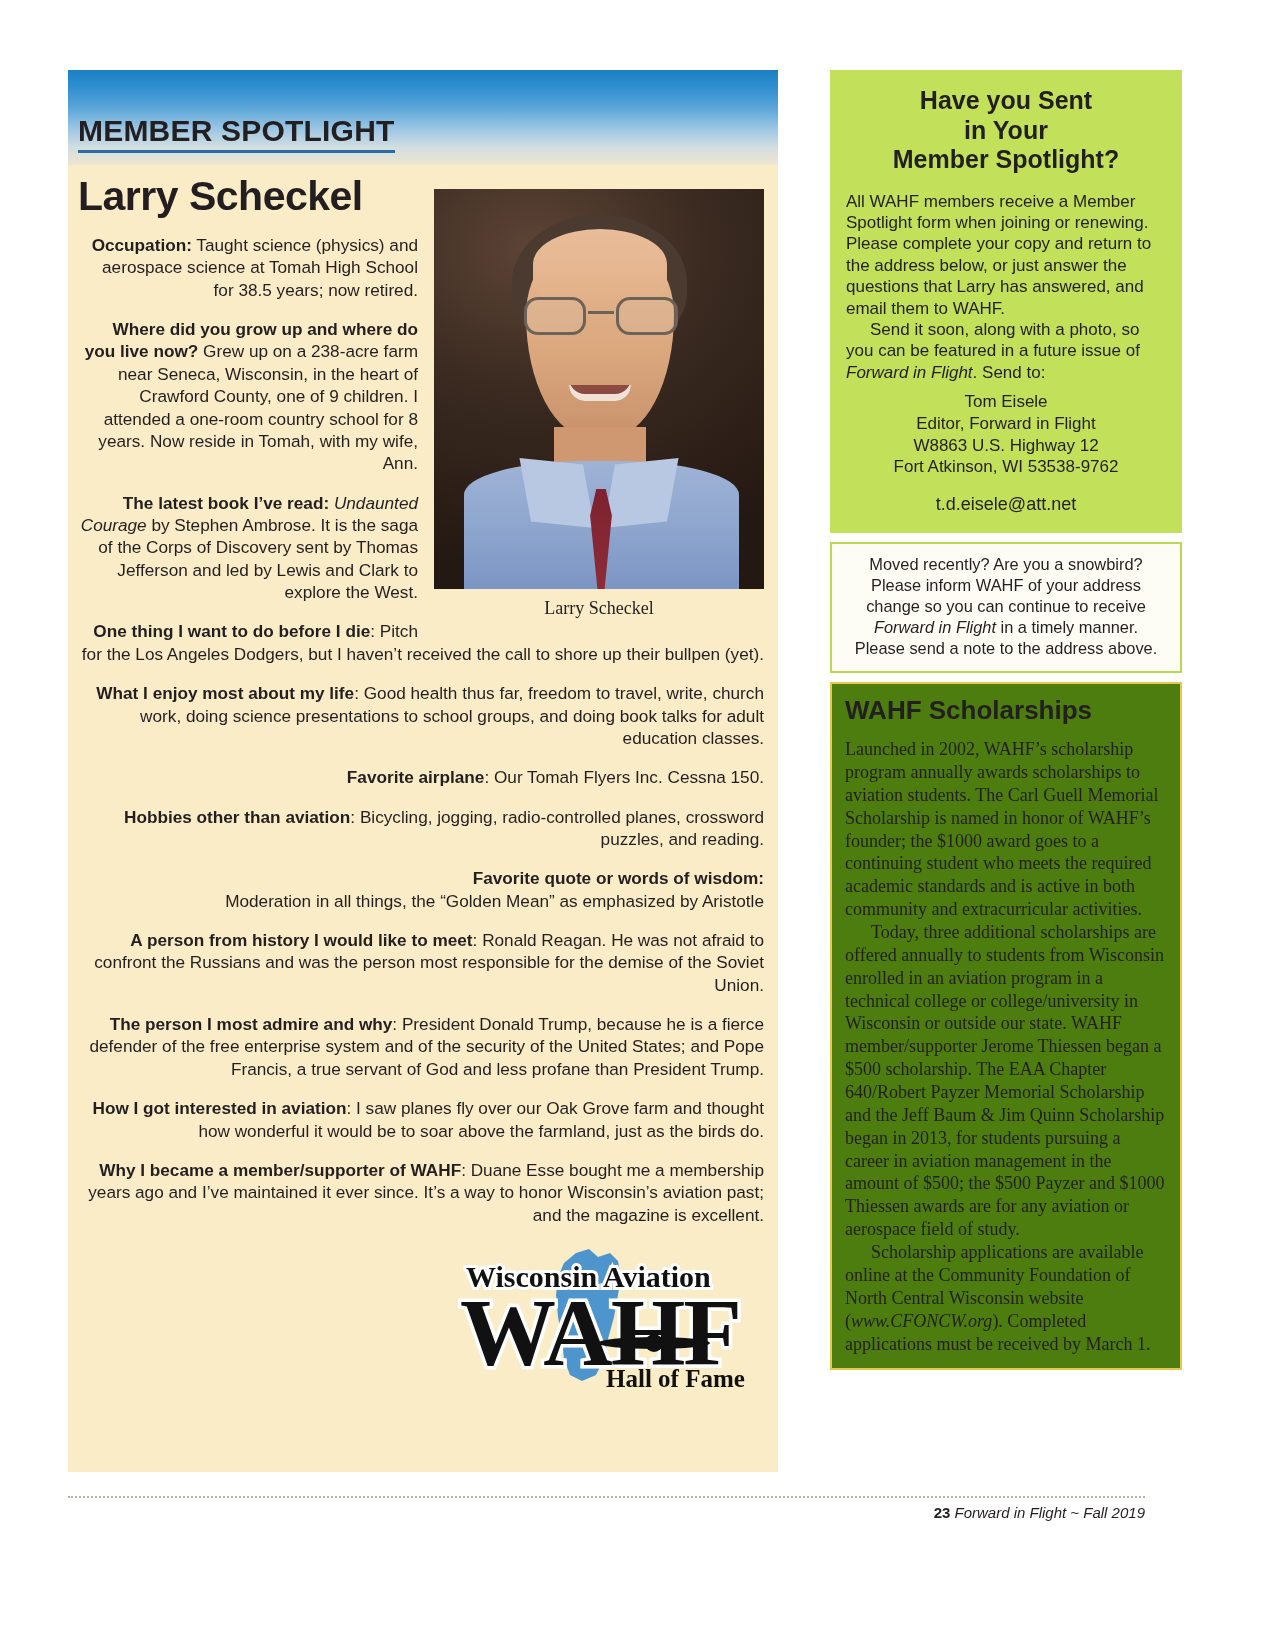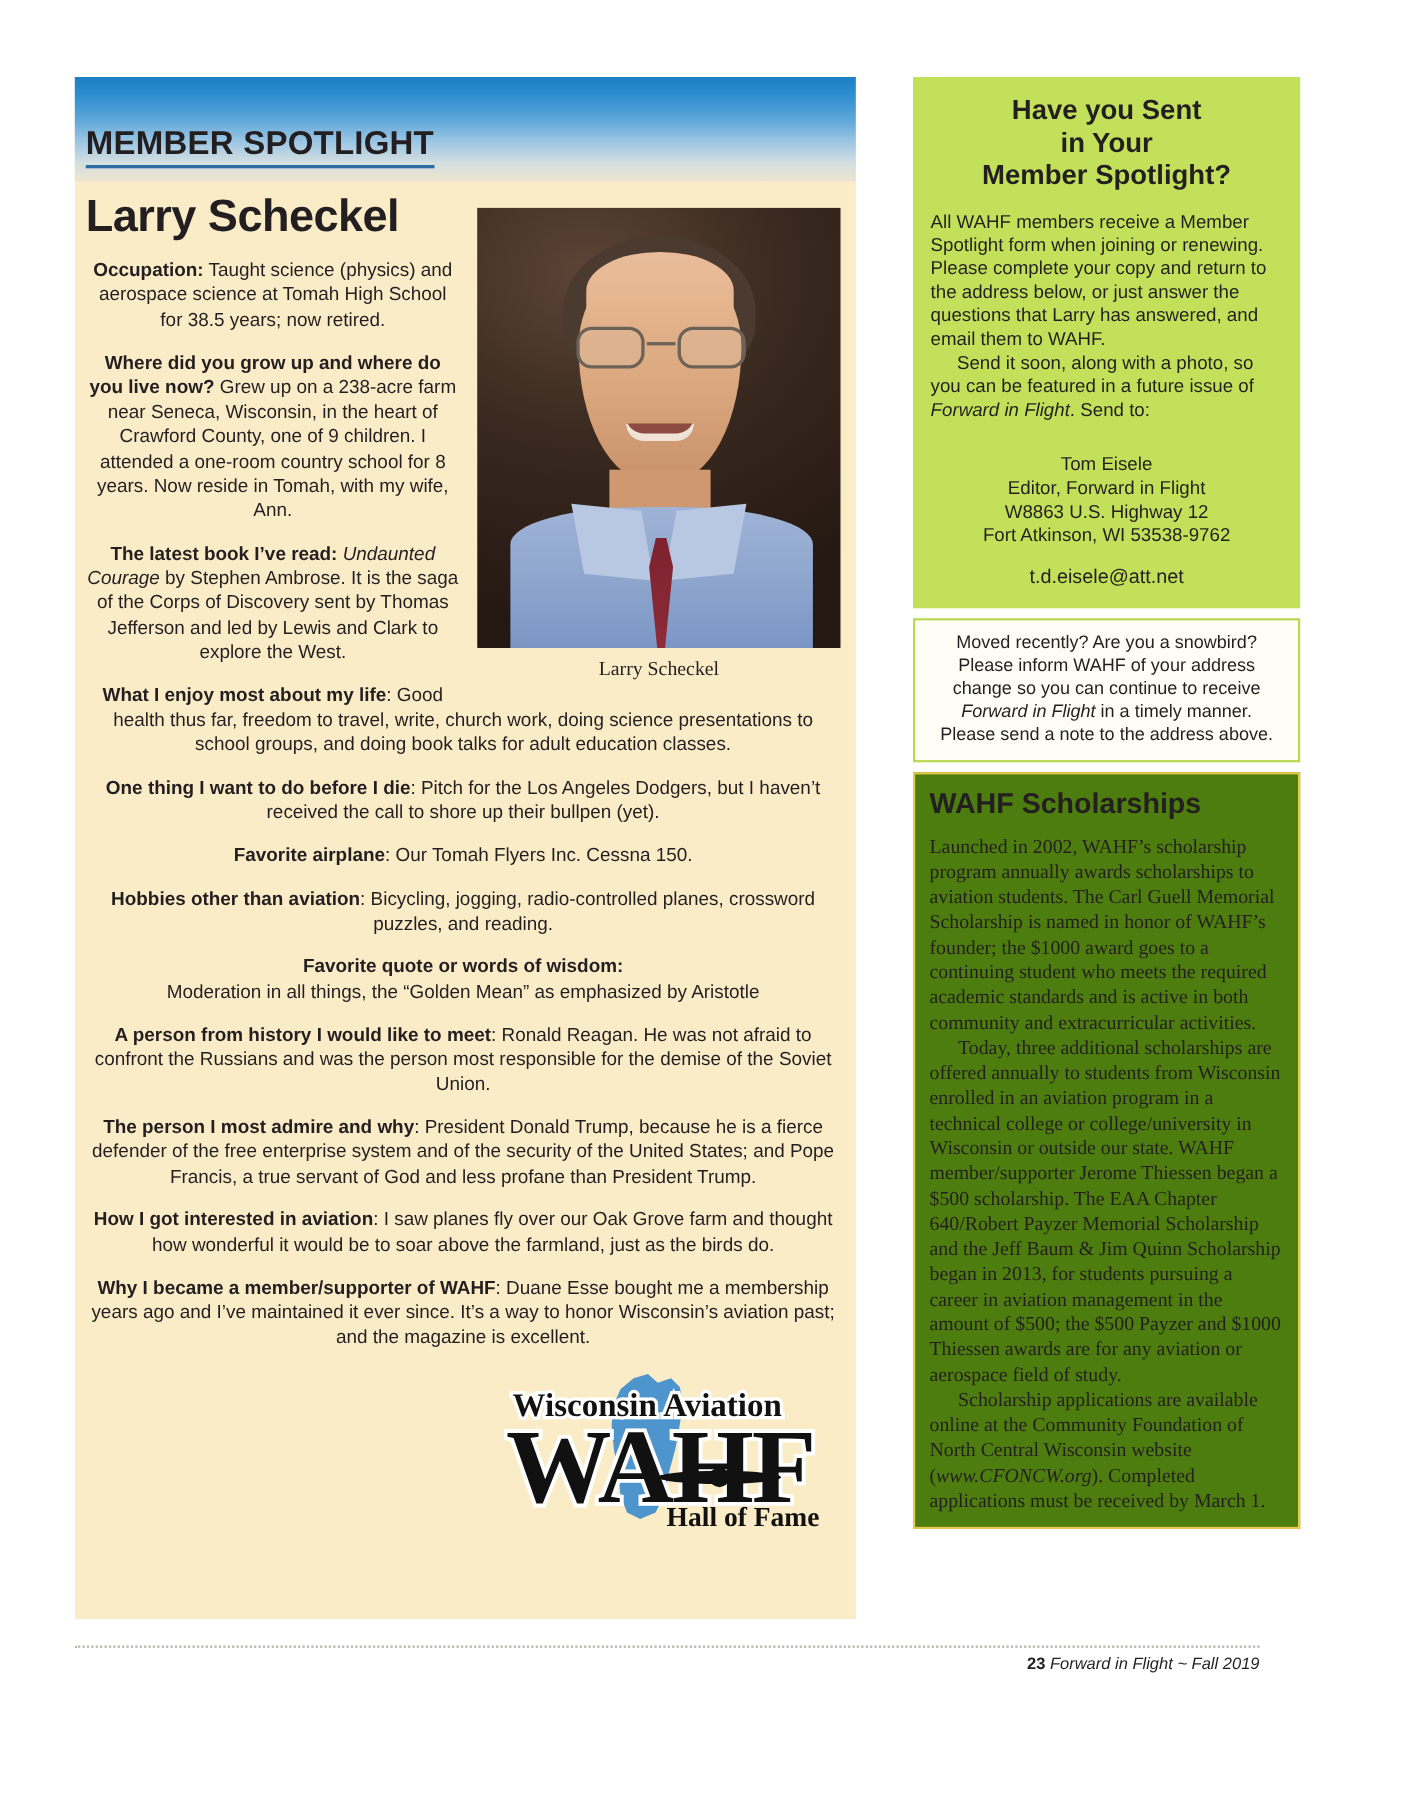--- a/index.html
+++ b/index.html
@@ -159,21 +159,21 @@
     font-family: "Liberation Serif", serif;
     font-size: 18px;
     margin-top: 9px;
     color: #231f20;
   }
 
   .qa {
     font-size: 17.2px;
     line-height: 1.30;
     margin: 0 0 17px 0;
-    text-align: center;
+    text-align: right;
   }
   .qa b { font-weight: bold; }
   .qa i { font-style: italic; }
 
   .logo-area {
     clear: both;
     position: relative;
     height: 150px;
   }
   .wahf-logo {
@@ -207,21 +207,21 @@
   .box-green p {
     font-size: 17px;
     line-height: 1.26;
     margin: 0;
   }
   .box-green p.indent { text-indent: 24px; }
   .addr-block {
     text-align: center;
     font-size: 17px;
     line-height: 1.28;
-    margin-top: 28px;
+    margin-top: 8px;
   }
   .email-line {
     text-align: center;
     font-size: 18px;
     margin-top: 16px;
   }
 
   .box-addr {
     margin-top: 9px;
     background: #fdfdf6;
@@ -315,23 +315,23 @@
     </div>
 
     <div class="person-name">Larry Scheckel</div>
 
     <p class="qa"><b>Occupation:</b><span> Taught science (physics) and aerospace science at Tomah High School for 38.5 years; now retired.</span></p>
 
     <p class="qa"><b>Where did you grow up and where do you live now?</b><span> Grew up on a 238-acre farm near Seneca, Wisconsin, in the heart of Crawford County, one of 9 children. I attended a one-room country school for 8 years. Now reside in Tomah, with my wife, Ann.</span></p>
 
     <p class="qa"><b>The latest book I’ve read:</b><i> Undaunted Courage</i><span> by Stephen Ambrose. It is the saga of the Corps of Discovery sent by Thomas Jefferson and led by Lewis and Clark to explore the West.</span></p>
 
+    <p class="qa"><b>One thing I want to do before I die</b><span>: Pitch for the Los Angeles Dodgers, but I haven’t received the call to shore up their bullpen (yet).</span></p>
+
     <p class="qa"><b>What I enjoy most about my life</b><span>: Good health thus far, freedom to travel, write, church work, doing science presentations to school groups, and doing book talks for adult education classes.</span></p>
-
-    <p class="qa"><b>One thing I want to do before I die</b><span>: Pitch for the Los Angeles Dodgers, but I haven’t received the call to shore up their bullpen (yet).</span></p>
 
     <p class="qa"><b>Favorite airplane</b><span>: Our Tomah Flyers Inc. Cessna 150.</span></p>
 
     <p class="qa"><b>Hobbies other than aviation</b><span>: Bicycling, jogging, radio-controlled planes, crossword puzzles, and reading.</span></p>
 
     <p class="qa"><b>Favorite quote or words of wisdom:</b><br><span> Moderation in all things, the “Golden Mean” as emphasized by Aristotle</span></p>
 
     <p class="qa"><b>A person from history I would like to meet</b><span>: Ronald Reagan. He was not afraid to confront the Russians and was the person most responsible for the demise of the Soviet Union.</span></p>
 
     <p class="qa"><b>The person I most admire and why</b><span>: President Donald Trump, because he is a fierce defender of the free enterprise system and of the security of the United States; and Pope Francis, a true servant of God and less profane than President Trump.</span></p>

